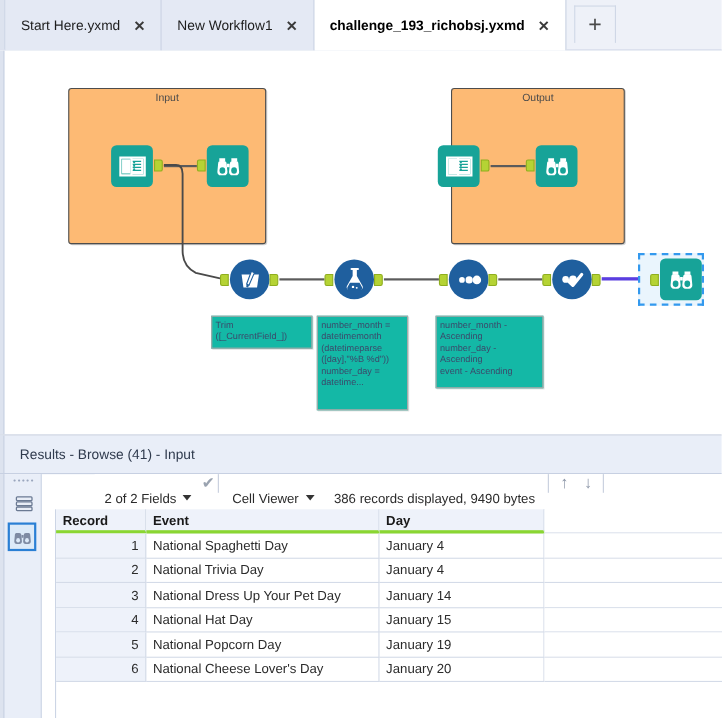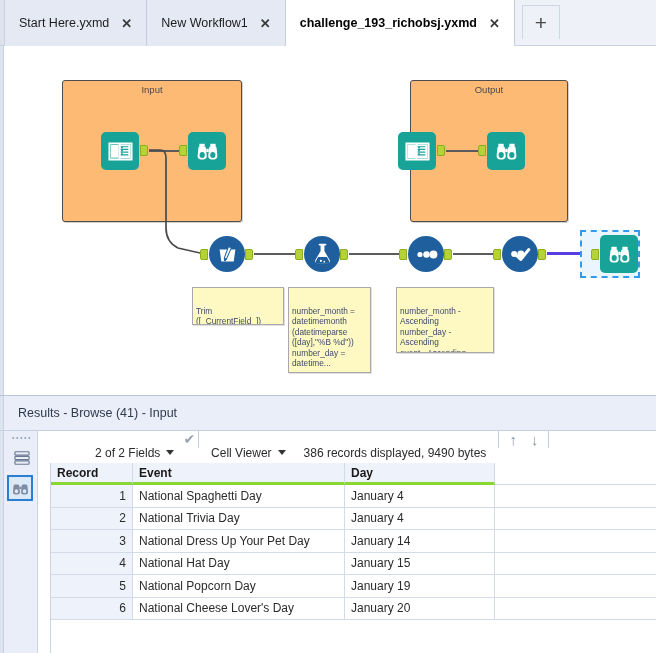--- a/index.html
+++ b/index.html
@@ -151,26 +151,26 @@
 
   .wire {
     position: absolute;
     height: 2px;
     background: #5b5b5b;
   }
   .wire.selected { background: #5a3ee0; height: 3px; }
 
   .annot {
     position: absolute;
-    background: #fef9c3;
+    background: #14b8a6;
     border: 1px solid #a9a9a9;
     color: #3b4a6b;
     font-size: 8.3px;
     line-height: 10.4px;
-    padding: 18px 3px;
+    padding: 2px 3px;
     box-sizing: border-box;
     overflow: hidden;
     white-space: pre-line;
     box-shadow: 1px 1px 0 rgba(0,0,0,0.12);
   }
 
   .selection-box {
     position: absolute;
     border: 2px dashed #3399ee;
     background: #eaf5fd;

